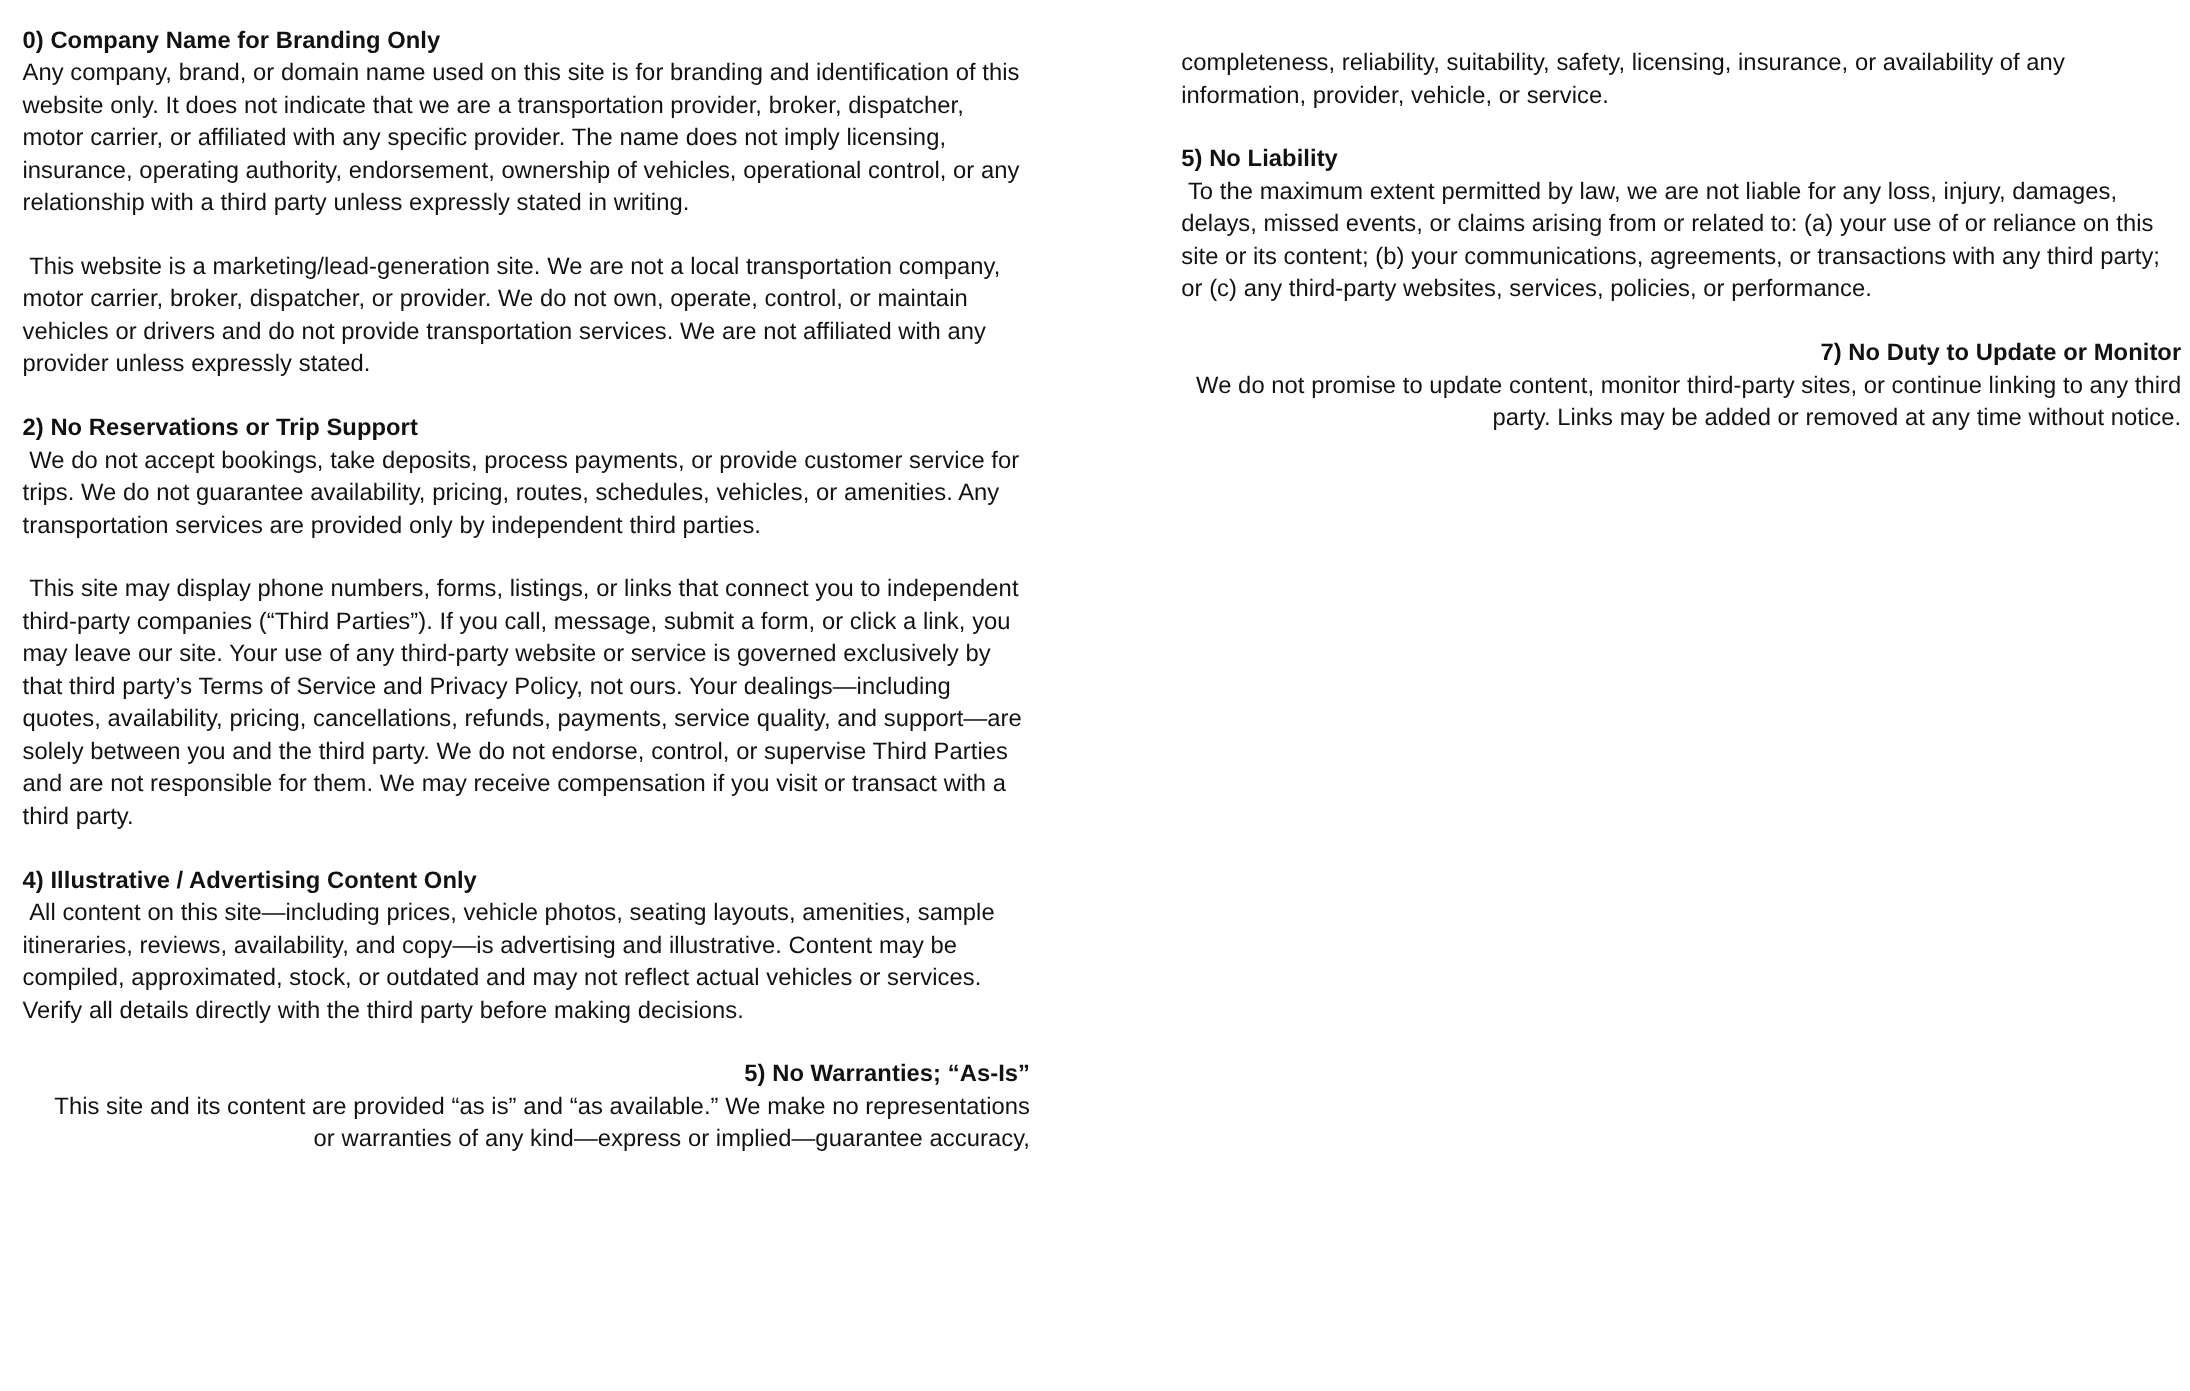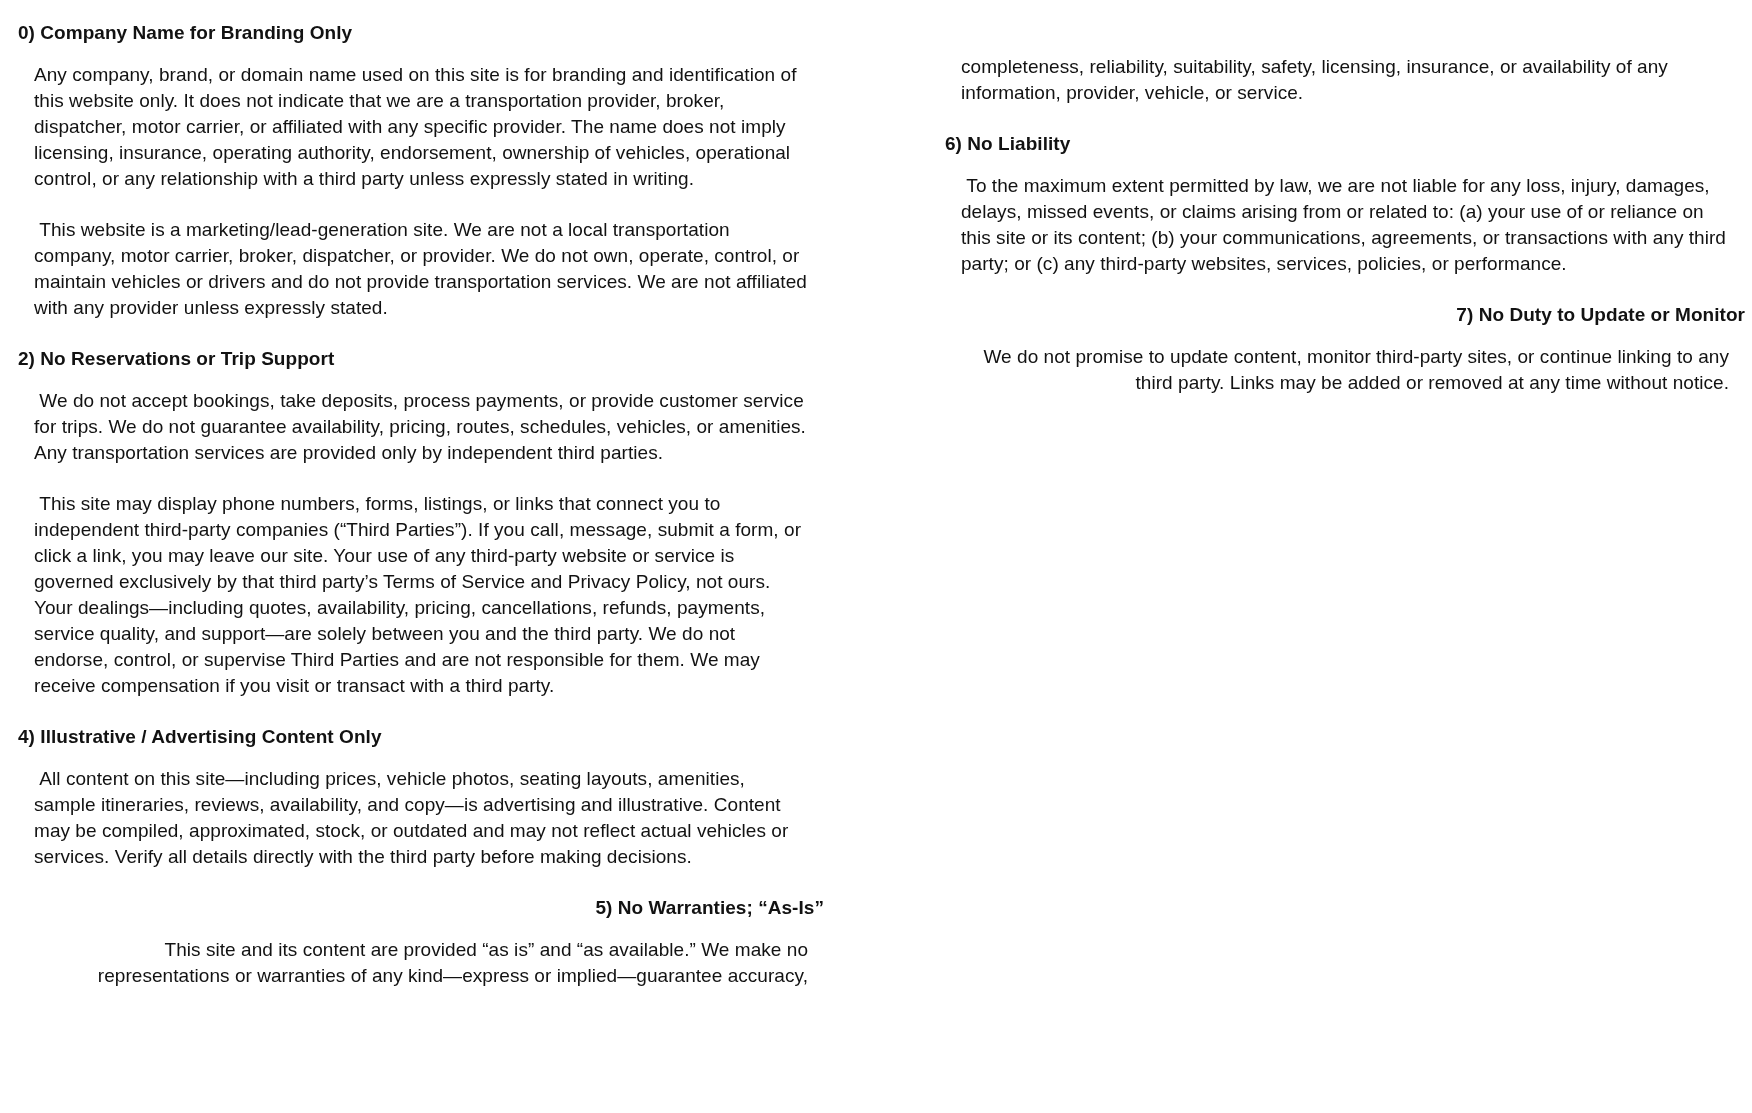--- a/index.html
+++ b/index.html
@@ -32,21 +32,21 @@
   .col-right { width: 800px; padding-top: 18px; }
   .block { margin: 0 0 25px 0; }
   .block:last-child { margin-bottom: 0; text-align: right; }
   .heading {
     font-size: inherit;
     line-height: inherit;
     font-weight: 700;
     margin: 0;
   }
   .body-text {
-    margin: 16px;
+    margin: 0;
     white-space: pre-wrap;
     font-weight: 400;
   }
   .body-text b { font-weight: 400; }
 </style>
 </head>
 <body style="background: rgb(255, 255, 255); color: rgb(18, 18, 18);">
 
 <main class="doc">
   <div class="col col-left">
@@ -71,21 +71,21 @@
       <section class="block">
         <h3 class="heading">5) No Warranties; “As-Is”</h3>
         <p class="body-text"><span> This site and its content are provided </span><b>“as is”</b><span> and </span><b>“as available.”</b><span> We make </span><b>no representations or warranties</b><span> of any kind—express or implied—guarantee accuracy,</span></p>
       </section>
     </div>
   <div class="col col-right">
       <section class="block">
         <p class="body-text"><span>completeness, reliability, suitability, safety, licensing, insurance, or availability of any information, provider, vehicle, or service.</span></p>
       </section>
       <section class="block">
-        <h3 class="heading">6) No Liability</h3>
+        <h3 class="heading">5) No Liability</h3>
         <p class="body-text"><span> To the maximum extent permitted by law, we are </span><b>not liable</b><span> for any loss, injury, damages, delays, missed events, or claims arising from or related to: (a) your use of or reliance on this site or its content; (b) your communications, agreements, or transactions with any third party; or (c) any third-party websites, services, policies, or performance.</span></p>
       </section>
       <section class="block">
         <h3 class="heading">7) No Duty to Update or Monitor</h3>
         <p class="body-text"><span> We </span><b>do not</b><span> promise to update content, monitor third-party sites, or continue linking to any third party. Links may be added or removed at any time without notice.</span></p>
       </section>
     </div>
 </main>
 
 </body></html>

